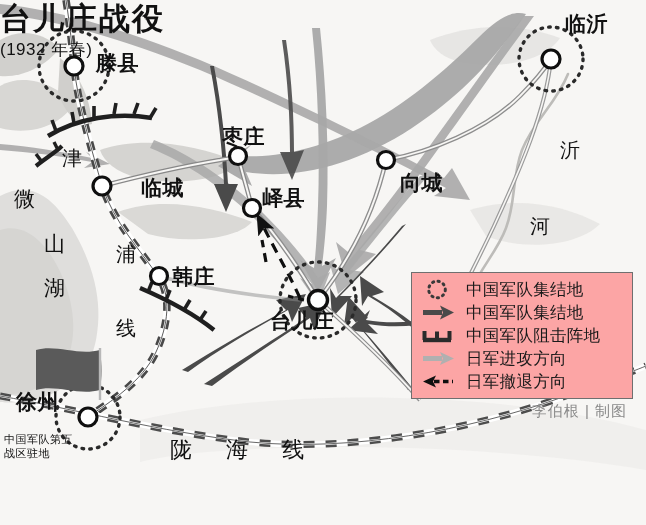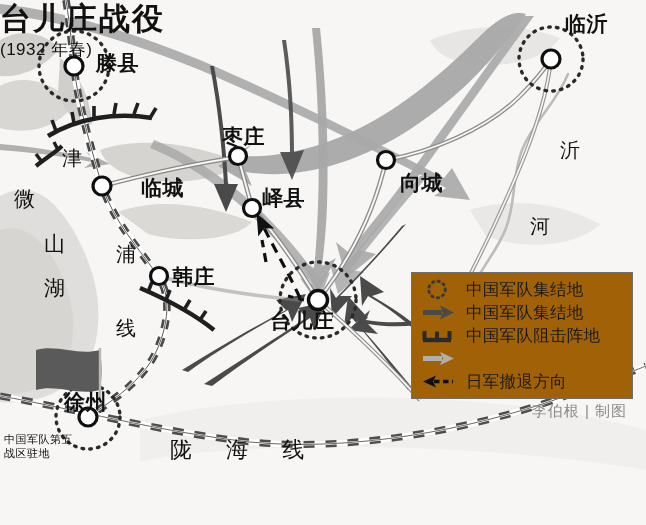--- a/index.html
+++ b/index.html
@@ -62,21 +62,21 @@
   }
 
   
   #legend-box {
     position: absolute;
     left: 411px;
     top: 272px;
     width: 222px;
     box-sizing: border-box;
     border: 1.5px solid #6f6f6f;
-    background: #a16207;
+    background: #fca5a5;
     padding: 5px 6px 5px 8px;
   }
   .legend-row {
     display: flex;
     align-items: center;
     height: 23px;
   }
   .legend-sym {
     width: 40px;
     height: 21px;
@@ -320,21 +320,21 @@
   </svg>
 
   <div id="title-block">
     <div id="title-main">台儿庄战役</div>
     <div id="title-sub">(1932 年春)</div>
   </div>
 
   <div class="lbl city-lbl" style="left:96px;  top:52px;">滕县</div>
   <div class="lbl city-lbl" style="left:118px; top:177px;margin-left:23px;">临城</div>
   <div class="lbl city-lbl" style="left:172px; top:266px;">韩庄</div>
-  <div class="lbl city-lbl" style="left:16px;  top:391px;margin-left:48px;">徐州</div>
+  <div class="lbl city-lbl" style="left:16px;  top:391px;">徐州</div>
   <div class="lbl city-lbl" style="left:222px; top:126px;">枣庄</div>
   <div class="lbl city-lbl" style="left:262px; top:187px;">峄县</div>
   <div class="lbl city-lbl" style="left:270px; top:310px;">台儿庄</div>
   <div class="lbl city-lbl" style="left:400px; top:172px;">向城</div>
   <div class="lbl city-lbl" style="left:565px; top:13px;">临沂</div>
 
   <div class="lbl region-lbl" style="left:14px; top:188px;">微</div>
   <div class="lbl region-lbl" style="left:44px; top:233px;">山</div>
   <div class="lbl region-lbl" style="left:44px; top:277px;">湖</div>
 
@@ -384,20 +384,21 @@
       <div class="legend-txt">中国军队阻击阵地</div>
     </div>
 
     <div class="legend-row">
       <div class="legend-sym">
         <svg width="40" height="21" viewBox="0 0 40 21">
           <path d="M 3,10.5 L 22,10.5" stroke="#b0b0b0" stroke-width="5" stroke-linecap="butt"></path>
           <path d="M 20,4 L 34,10.5 L 20,17 L 23,10.5 Z" fill="#b0b0b0"></path>
         </svg>
       </div>
+      <div class="legend-txt">日军进攻方向</div>
     </div>
 
     <div class="legend-row">
       <div class="legend-sym">
         <svg width="40" height="21" viewBox="0 0 40 21">
           <path d="M 14,10.5 L 33,10.5" stroke="#0f0f0f" stroke-width="3.4" stroke-dasharray="5.5 3.5"></path>
           <path d="M 16,4.5 L 3,10.5 L 16,16.5 L 13,10.5 Z" fill="#0f0f0f"></path>
         </svg>
       </div>
       <div class="legend-txt">日军撤退方向</div>

